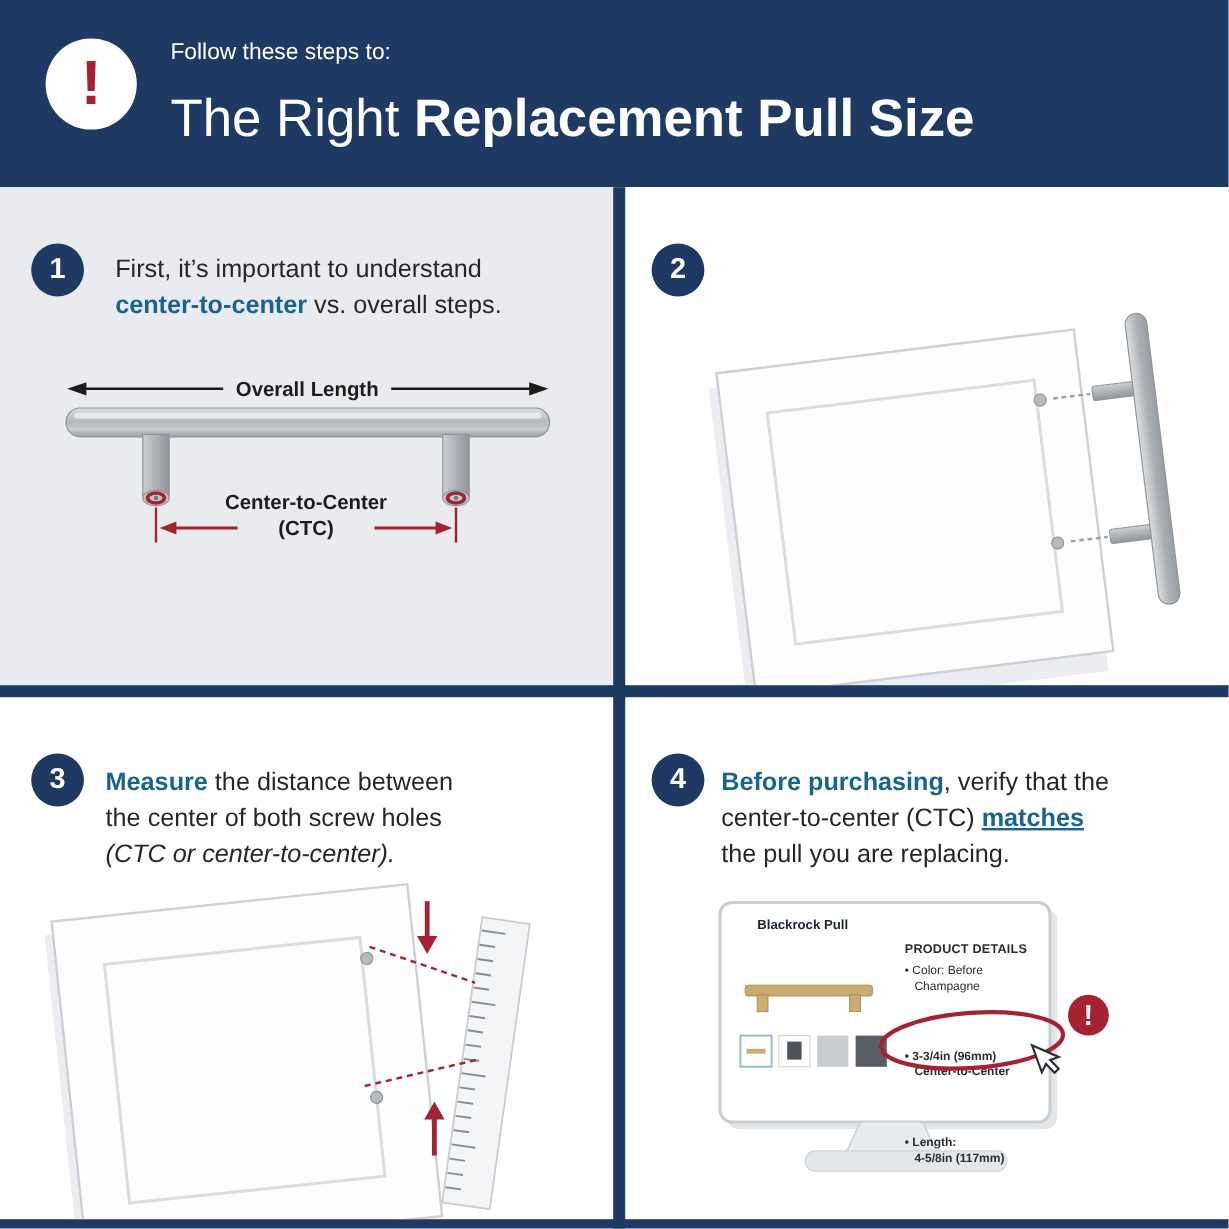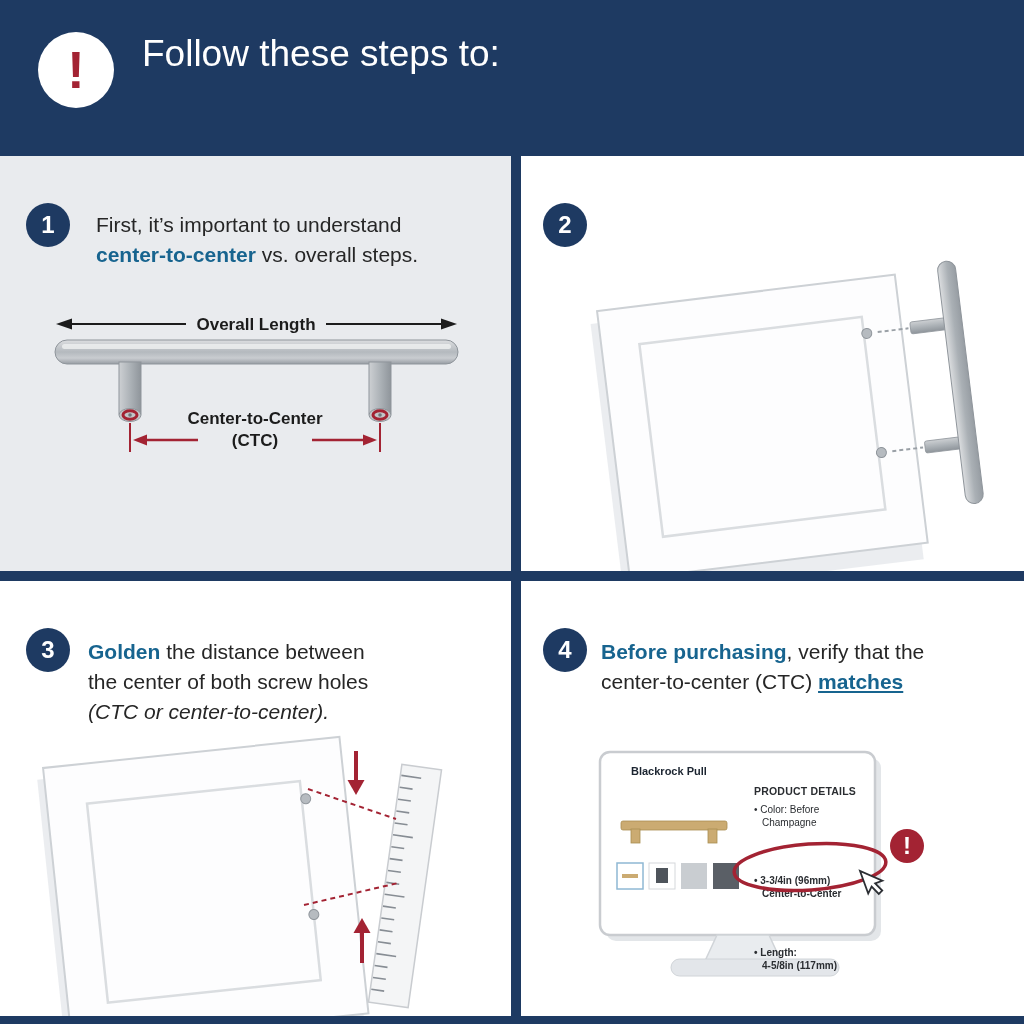--- a/index.html
+++ b/index.html
@@ -14,21 +14,21 @@
     position:relative;width:1024px;height:1024px;overflow:hidden;
     font-family:"Liberation Sans",sans-serif;background:#ffffff;
   }
   
   .header{position:absolute;left:0;top:0;width:1024px;height:156px;background:var(--navy);}
   .badge{
     position:absolute;left:38px;top:32px;width:76px;height:76px;border-radius:50%;
     background:#ffffff;color:var(--red);display:flex;align-items:center;justify-content:center;
     font-size:52px;font-weight:800;
   }
-  .eyebrow{position:absolute;left:142px;top:33px;font-size:37px;color:#ffffff;font-weight:400;}
+  .eyebrow{position:absolute;left:142px;top:33px;font-size:19px;color:#ffffff;font-weight:400;}
   .title{position:absolute;left:142px;top:74px;font-size:44px;color:#ffffff;white-space:nowrap;}
   .title .light{font-weight:400;}
   .title .boldpart{font-weight:700;}
   
   .quad{position:absolute;overflow:hidden;}
   .q1{left:0;top:156px;width:511px;height:415px;background:#e9ebee;}
   .q2{left:521px;top:156px;width:503px;height:415px;background:#ffffff;}
   .q3{left:0;top:581px;width:511px;height:435px;background:#ffffff;}
   .q4{left:521px;top:581px;width:503px;height:435px;background:#ffffff;}
   .divider{position:absolute;background:var(--navy);}
@@ -69,20 +69,21 @@
 </head>
 <body>
 
 <div class="canvas">
 
   <div class="header">
     <div class="badge">
       <span>!</span>
     </div>
     <div class="eyebrow">Follow these steps to:</div>
+    <div class="title"><span class="light">The Right </span><span class="boldpart">Replacement Pull Size</span></div>
   </div>
 
   <div class="quad q1">
     <div class="stepnum">1</div>
     <div class="step-text"><span>First, it’s important to understand </span><span class="hl">center-to-center</span><span> vs. overall steps.</span></div>
 
     <svg class="fig" width="511" height="415" viewBox="0 0 511 415">
       <defs>
         <linearGradient id="gBar1" x1="0" y1="0" x2="0" y2="1">
           <stop offset="0" stop-color="#dcdee0"></stop>
@@ -161,21 +162,21 @@
         <line x1="371" y1="310" x2="402" y2="310" stroke="#9aa0a6" stroke-width="2" stroke-dasharray="4 3"></line>
         <rect x="404" y="184" width="36" height="12" rx="2" fill="url(#gPost2)" stroke="#8f959b" stroke-width="0.8"></rect>
         <rect x="404" y="304" width="36" height="12" rx="2" fill="url(#gPost2)" stroke="#8f959b" stroke-width="0.8"></rect>
         <rect x="438" y="128" width="18" height="244" rx="9" fill="url(#gBarV2)" stroke="#8f959b" stroke-width="1"></rect>
       </g>
     </svg>
   </div>
 
   <div class="quad q3">
     <div class="stepnum">3</div>
-    <div class="step-text"><span class="hl">Golden</span><span> the distance between the center of both screw holes </span><span class="it">(CTC or center-to-center).</span></div>
+    <div class="step-text"><span class="hl">Measure</span><span> the distance between the center of both screw holes </span><span class="it">(CTC or center-to-center).</span></div>
 
     <svg class="fig" width="511" height="435" viewBox="0 0 511 435">
       <g transform="rotate(-6 250 300)">
         <rect x="49" y="177" width="300" height="282" fill="#e0e4e8" opacity="0.65"></rect>
         <rect x="56" y="166" width="298" height="278" fill="#fdfdfe" stroke="#cdd1d5" stroke-width="2"></rect>
         <rect x="96" y="206" width="214" height="200" fill="none" stroke="#dadde0" stroke-width="2.5"></rect>
         <circle cx="314" cy="224" r="5" fill="#b6bbc0" stroke="#8f959b"></circle>
         <circle cx="310" cy="340" r="5" fill="#b6bbc0" stroke="#8f959b"></circle>
       </g>
       <g transform="rotate(8 405 305)">
@@ -190,21 +191,21 @@
       </g>
       <g>
         <line x1="362" y1="351" x2="362" y2="382" stroke="#a32333" stroke-width="4"></line>
         <polygon points="362,337 353.5,352 370.5,352" fill="#a32333"></polygon>
       </g>
     </svg>
   </div>
 
   <div class="quad q4">
     <div class="stepnum">4</div>
-    <div class="step-text"><span class="hl">Before purchasing</span><span>, verify that the center-to-center (CTC) </span><span class="ul">matches</span><br></div>
+    <div class="step-text"><span class="hl">Before purchasing</span><span>, verify that the center-to-center (CTC) </span><span class="ul">matches</span><br><span>the pull you are replacing.</span></div>
 
     <svg class="fig" width="503" height="435" viewBox="0 0 503 435">
 
       <rect x="85" y="177" width="275" height="183" rx="10" fill="#e3e6e9"></rect>
       <rect x="79" y="171" width="275" height="183" rx="10" fill="#ffffff" stroke="#c9ccd0" stroke-width="2.5"></rect>
 
       <g>
         <rect x="100" y="240" width="106" height="9" rx="2" fill="#cbab72" stroke="#a98e52" stroke-width="0.8"></rect>
         <rect x="110" y="248" width="9" height="14" fill="#cbab72" stroke="#a98e52" stroke-width="0.8"></rect>
         <rect x="187" y="248" width="9" height="14" fill="#cbab72" stroke="#a98e52" stroke-width="0.8"></rect>

